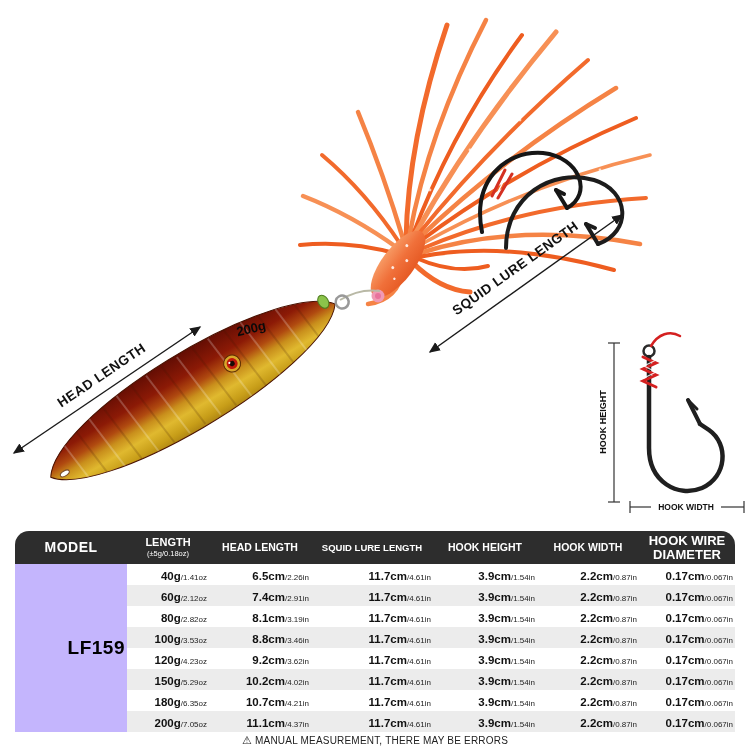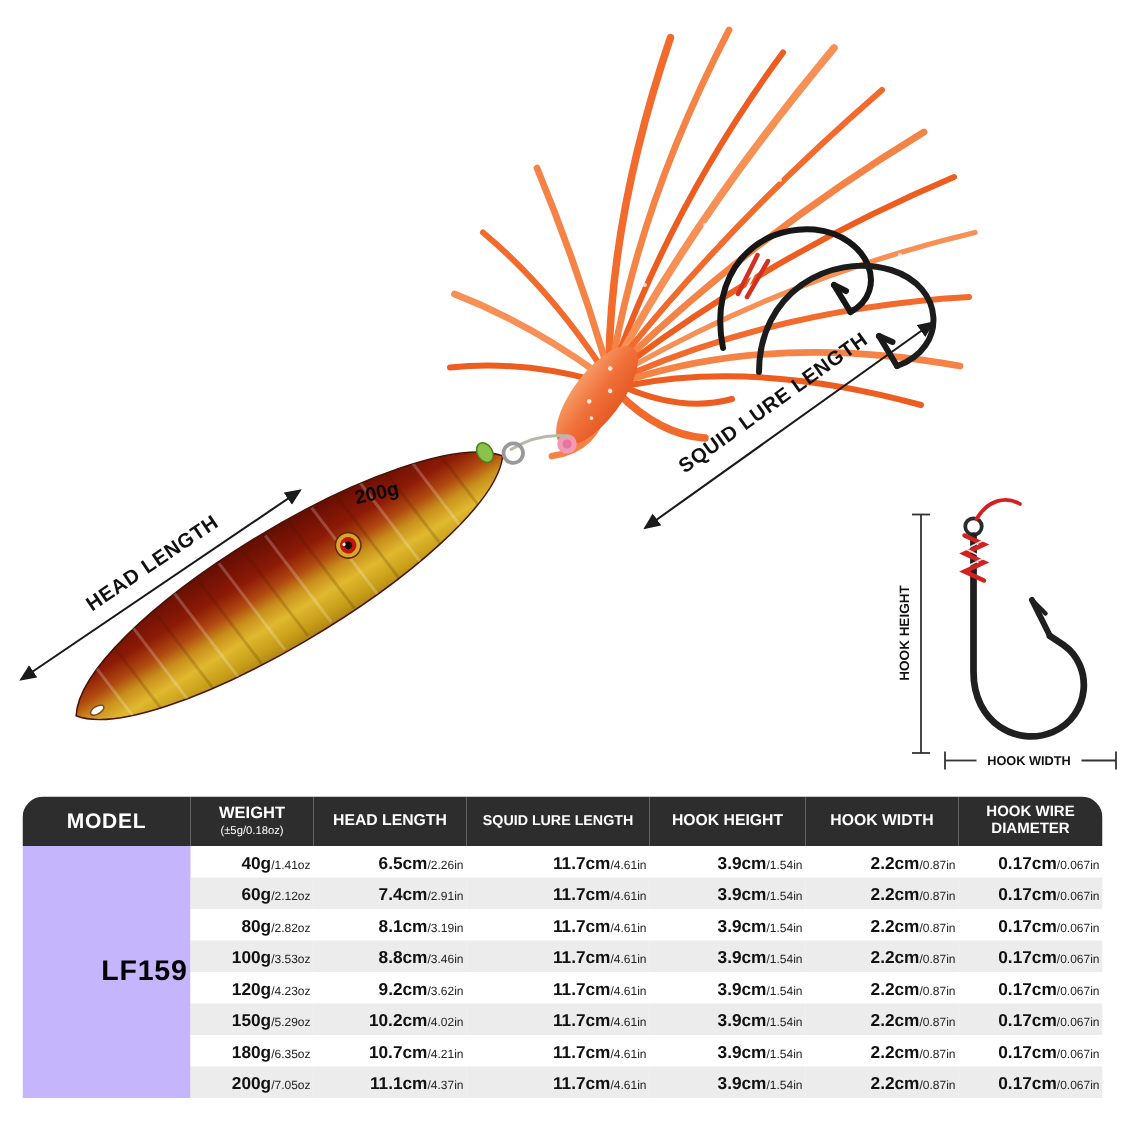--- a/index.html
+++ b/index.html
@@ -18,21 +18,21 @@
     border-radius:14px 14px 0 0; overflow:hidden;
   }
   table.spec { border-collapse:collapse; width:720px; table-layout:fixed; }
   thead tr { background:#2d2d2d; color:#ffffff; height:33px; }
   th { font-weight:bold; text-align:center; vertical-align:middle; padding:2px 2px; line-height:1.05; }
   th.h-model { font-size:14px; letter-spacing:.5px; }
   th.h-weight .w-main { font-size:11px; }
   th.h-weight .w-sub { font-size:7.5px; font-weight:normal; margin-top:1px;text-align:center; }
   th.h-std { font-size:10.5px; }
   th.h-small { font-size:9.5px; }
-  th.h-wrap { font-size:10px; padding:2px 8px;text-align:center; }
+  th.h-wrap { font-size:13px; padding:2px 8px;text-align:center; }
   tbody tr { height:21px; }
   tbody tr:nth-child(even) { background:#ececec; }
   tbody tr:nth-child(odd) { background:#ffffff; }
   td { text-align:right; vertical-align:middle; padding:1px 2px; white-space:nowrap; }
   td.model-cell {
     background:#c4b5fd; font-size:19px; font-weight:bold; color:#000;
     letter-spacing:.5px;
   }
   .val { font-size:11.5px; font-weight:bold; color:#111; }
   .unit { font-size:8px; color:#222; }
@@ -214,21 +214,21 @@
           <col style="width:102px">
         <col style="width:122px">
           <col style="width:104px">
           <col style="width:102px">
         <col style="width:96px">
       </colgroup>
       <thead>
         <tr>
           <th class="h-model">MODEL</th>
           <th class="h-weight">
-            <div class="w-main">WEIGHT</div>
+            <div class="w-main">LENGTH</div>
             <div class="w-sub">(±5g/0.18oz)</div>
           </th>
           <th class="h-std">HEAD LENGTH</th>
           <th class="h-small">SQUID LURE LENGTH</th>
           <th class="h-std">HOOK HEIGHT</th>
           <th class="h-std">HOOK WIDTH</th>
           <th class="h-wrap">HOOK WIRE DIAMETER</th>
         </tr>
       </thead>
       <tbody>
@@ -294,14 +294,17 @@
             <td><span class="val">11.1cm</span><span class="unit">/4.37in</span></td>
             <td><span class="val">11.7cm</span><span class="unit">/4.61in</span></td>
             <td><span class="val">3.9cm</span><span class="unit">/1.54in</span></td>
             <td><span class="val">2.2cm</span><span class="unit">/0.87in</span></td>
             <td><span class="val">0.17cm</span><span class="unit">/0.067in</span></td>
           </tr>
         </tbody>
     </table>
   </div>
 
+  <div class="footer">
+    <span class="w-ic">⚠</span><span>MANUAL MEASUREMENT, THERE MAY BE ERRORS</span>
+  </div>
 
 </div>
 
 </body></html>

